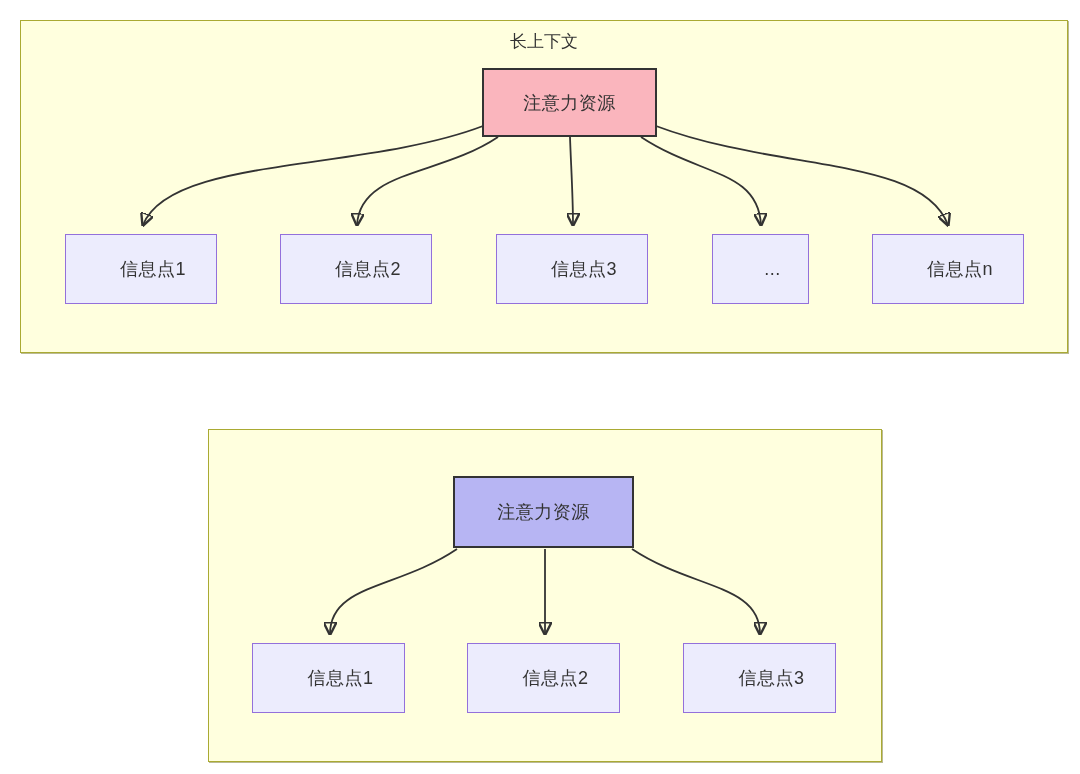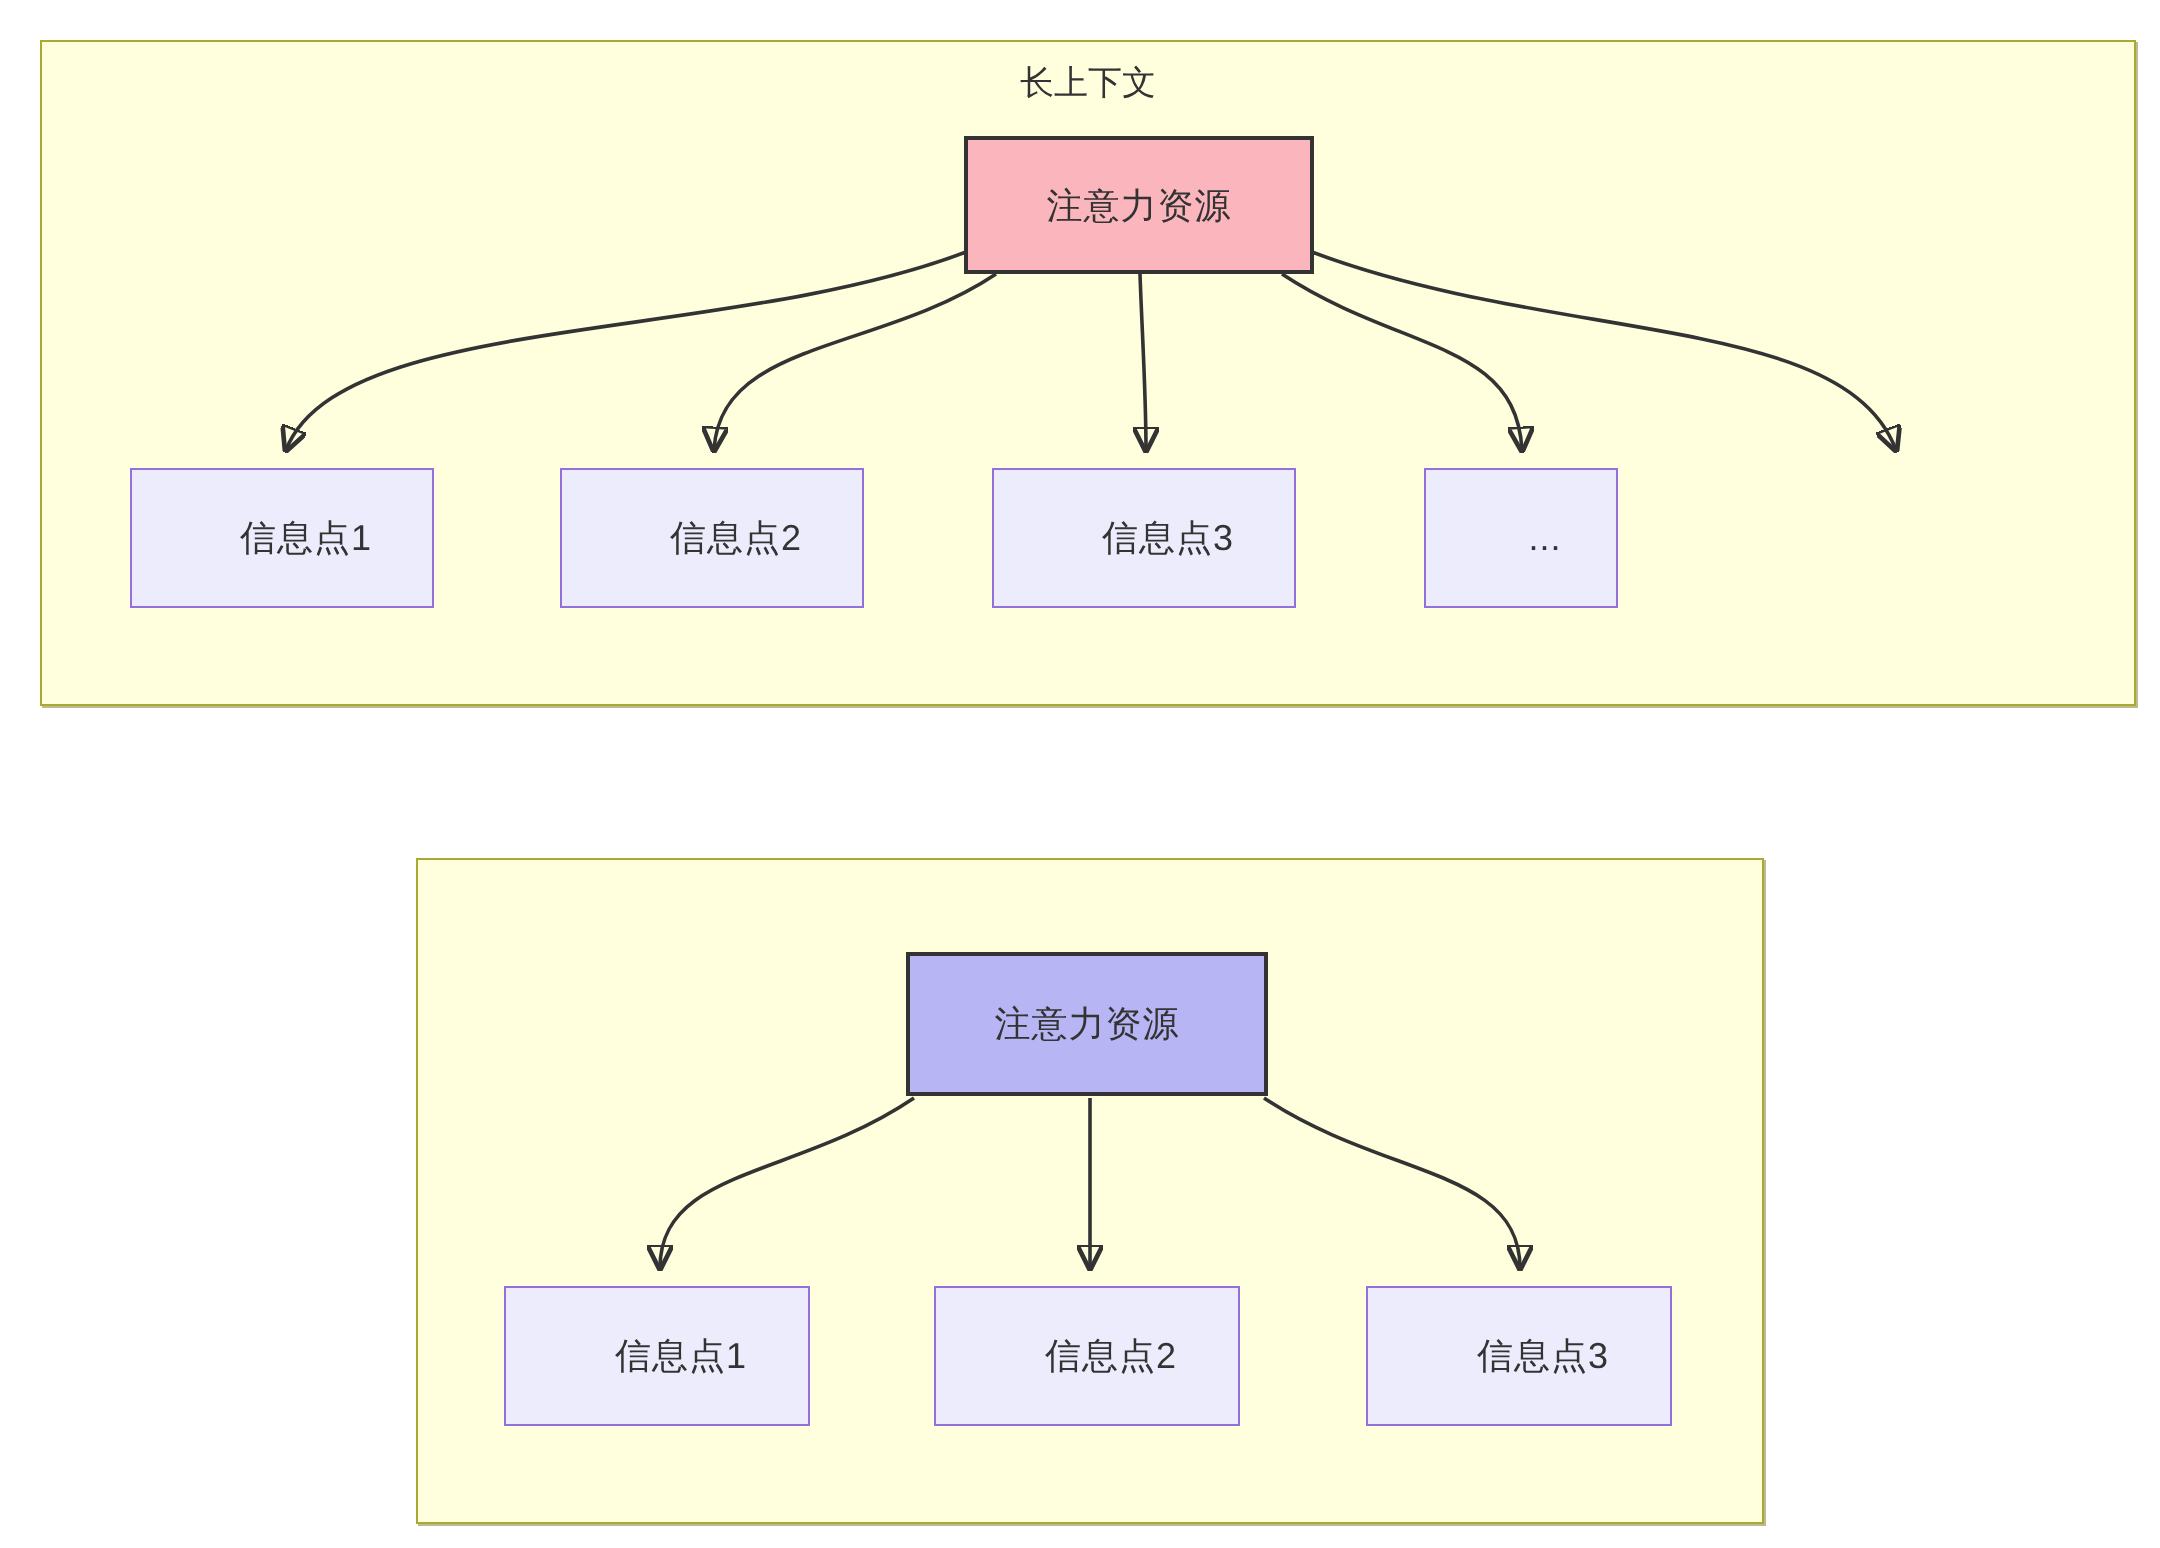--- a/index.html
+++ b/index.html
@@ -84,20 +84,23 @@
     </div>
     <div class="node node-leaf row-top leaf-l2">
       <span>信息点2</span>
     </div>
     <div class="node node-leaf row-top leaf-l3">
       <span>信息点3</span>
     </div>
     <div class="node node-leaf row-top leaf-l4">
       <span>...</span>
     </div>
+    <div class="node node-leaf row-top leaf-l5">
+      <span>信息点n</span>
+    </div>
   </section>
 
   <section class="cluster cluster-short">
 
     <div class="node node-root root-short">
       <span>注意力资源</span>
     </div>
 
     <div class="node node-leaf leaf-s1">
       <span>信息点1</span>

